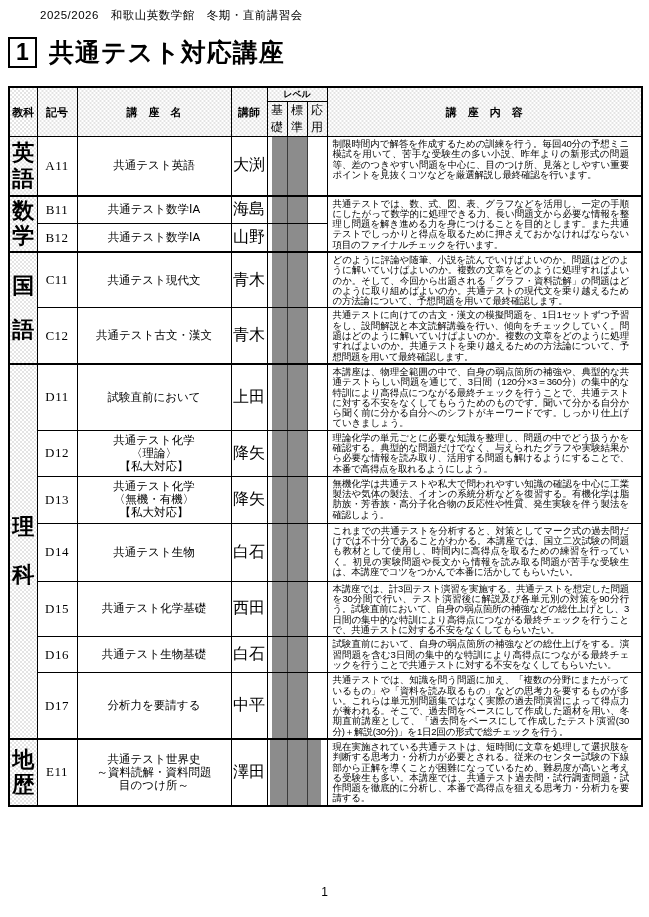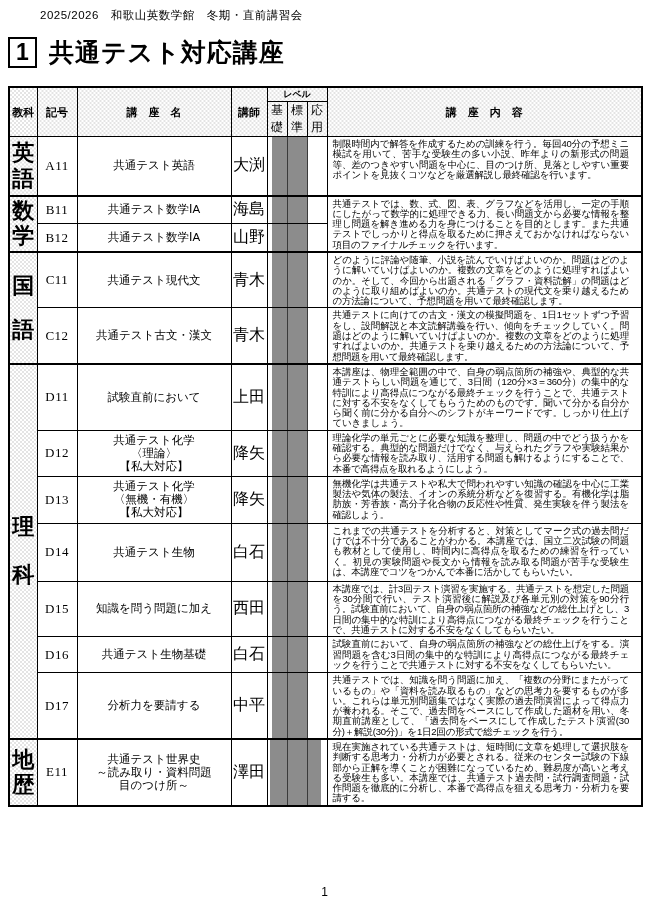--- a/index.html
+++ b/index.html
@@ -311,21 +311,21 @@
           <div class="lv-bar" style="left: 8.33333%; width: 60%; background: rgb(140, 140, 140);"></div>
             <i class="lv-sep s1"></i>
             <i class="lv-sep s2"></i>
         </td>
         <td class="content">これまでの共通テストを分析すると、対策としてマーク式の過去問だけでは不十分であることがわかる。本講座では、国立二次試験の問題も教材として使用し、時間内に高得点を取るための練習を行っていく。初見の実験問題や長文から情報を読み取る問題が苦手な受験生は、本講座でコツをつかんで本番に活かしてもらいたい。</td>
       </tr>
 
       <tr class="h54">
         <td class="code">D15</td>
         <td class="name">
-          <div>知識を問う問題に加え</div>
+          <div>共通テスト化学基礎</div>
             <div></div>
             <div></div>
         </td>
         <td class="inst">西田</td>
         <td class="level" colspan="3">
           <div class="lv-bar" style="left: 8.33333%; width: 60%; background: rgb(140, 140, 140);"></div>
             <i class="lv-sep s1"></i>
             <i class="lv-sep s2"></i>
         </td>
         <td class="content">本講座では、計3回テスト演習を実施する。共通テストを想定した問題を30分間で行い、テスト演習後に解説及び各単元別の対策を90分行う。試験直前において、自身の弱点箇所の補強などの総仕上げとし、3日間の集中的な特訓により高得点につながる最終チェックを行うことで、共通テストに対する不安をなくしてもらいたい。</td>
@@ -366,21 +366,21 @@
       <tr class="g-top h60">
         <td class="subject checker">
           <div class="subject-inner tight">
             <span>地</span>
             <span>歴</span>
           </div>
         </td>
         <td class="code">E11</td>
         <td class="name">
           <div>共通テスト世界史</div>
-            <div>～読み取り・資料問題</div>
+            <div>～資料読解・資料問題</div>
             <div>目のつけ所～</div>
         </td>
         <td class="inst">澤田</td>
         <td class="level" colspan="3">
           <div class="lv-bar" style="left: 5%; width: 85%; background: rgb(140, 140, 140);"></div>
             <i class="lv-sep s1"></i>
             <i class="lv-sep s2"></i>
         </td>
         <td class="content">現在実施されている共通テストは、短時間に文章を処理して選択肢を判断する思考力・分析力が必要とされる。従来のセンター試験の下線部から正解を導くことが困難になっているため、難易度が高いと考える受験生も多い。本講座では、共通テスト過去問・試行調査問題・試作問題を徹底的に分析し、本番で高得点を狙える思考力・分析力を要請する。</td>
       </tr>

